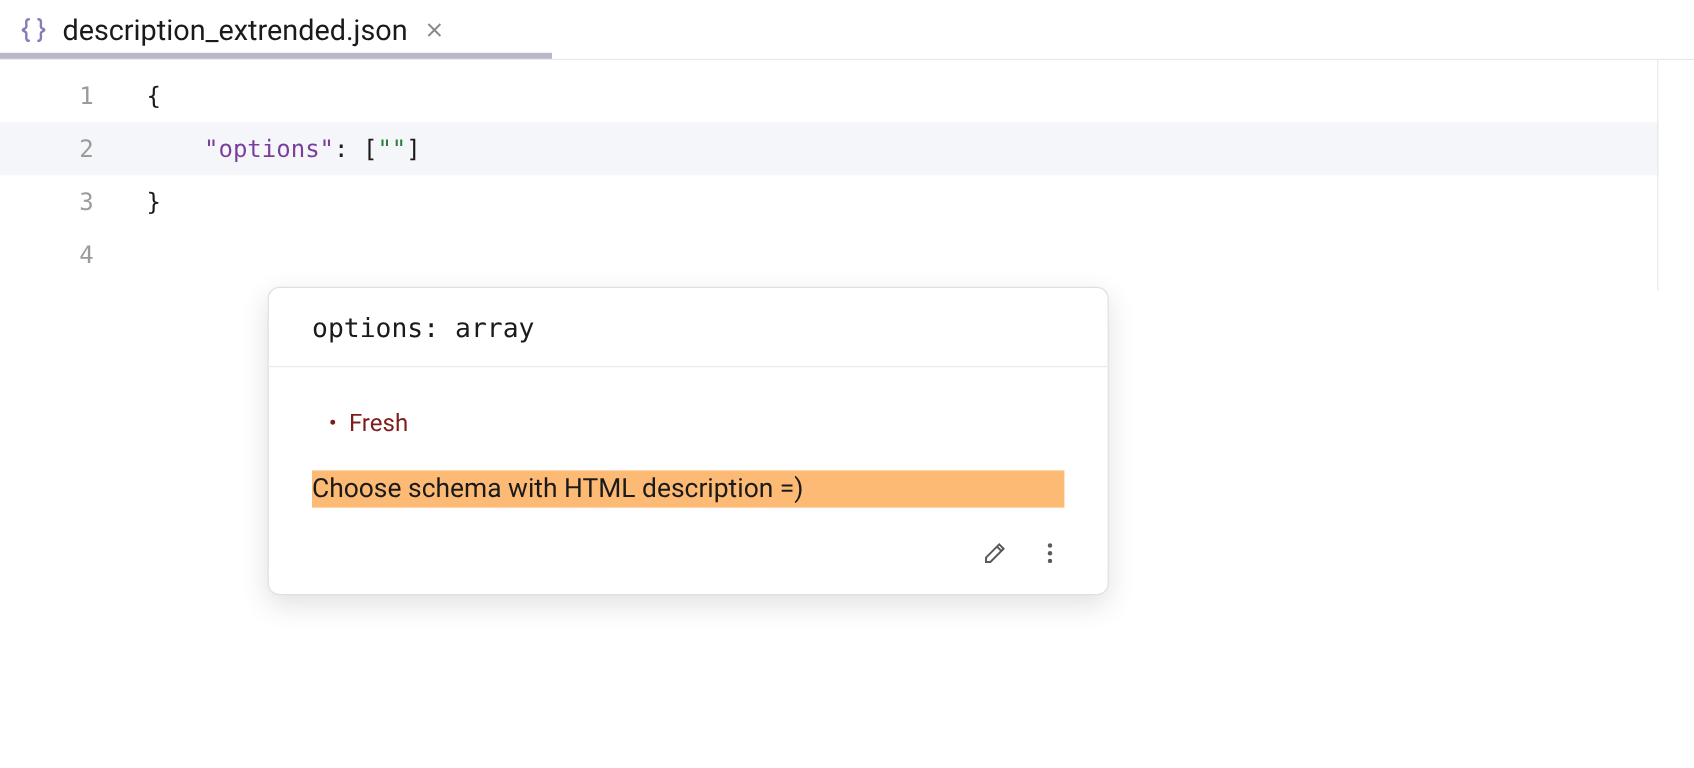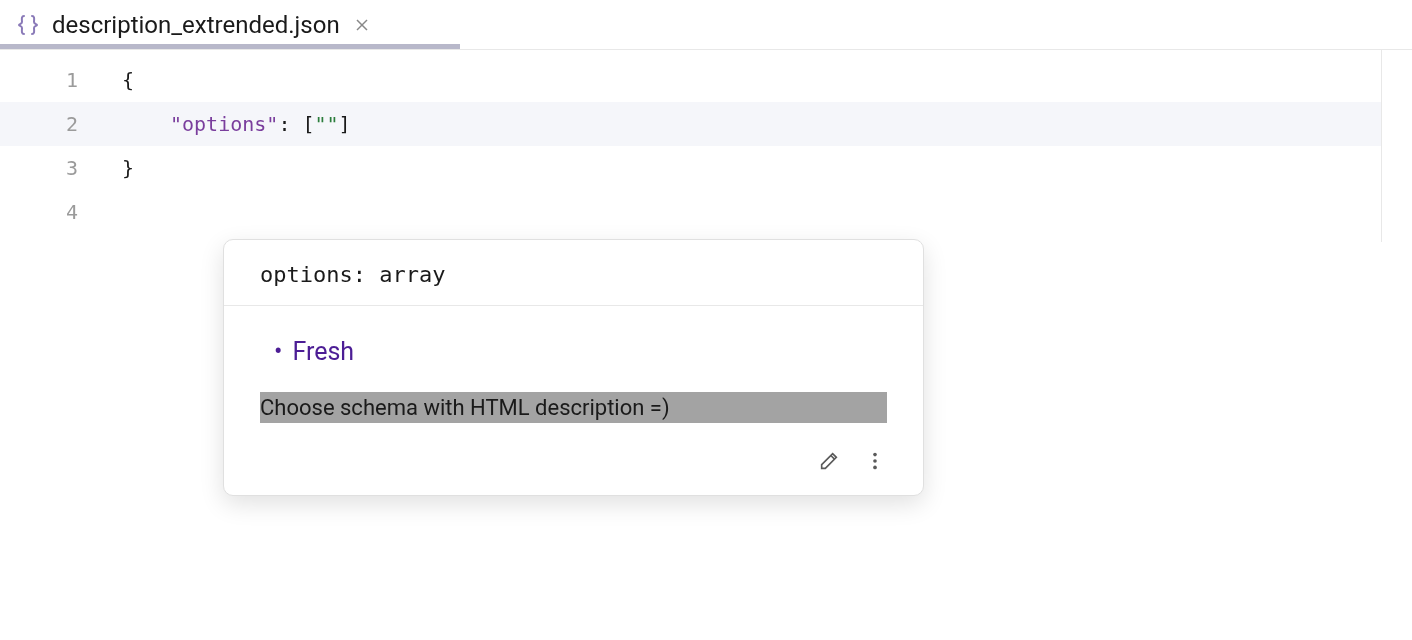--- a/index.html
+++ b/index.html
@@ -141,32 +141,32 @@
       font-weight: 700;
       color: #1a1a1a;
       margin-bottom: 22px;
       font-family: -apple-system, BlinkMacSystemFont, "Segoe UI", Roboto, sans-serif;
     }
     .popup-list {
       list-style: none;
       margin-bottom: 20px;
     }
     .popup-list li {
-      font-size: 25px;
-      color: #4c1d95;
+      font-size: 20px;
+      color: #7f1d1d;
       line-height: 40px;
       padding-left: 14px;
       font-family: -apple-system, BlinkMacSystemFont, "Segoe UI", Roboto, sans-serif;
     }
     .popup-list li::before {
       content: "•";
       margin-right: 10px;
     }
     .popup-highlight {
-      background: #a3a3a3;
+      background: #fdba74;
       font-size: 22px;
       color: #1a1a1a;
       padding: 3px 0;
       display: block;
       font-family: -apple-system, BlinkMacSystemFont, "Segoe UI", Roboto, sans-serif;
     }
     .popup-footer {
       display: flex;
       justify-content: flex-end;
       align-items: center;

